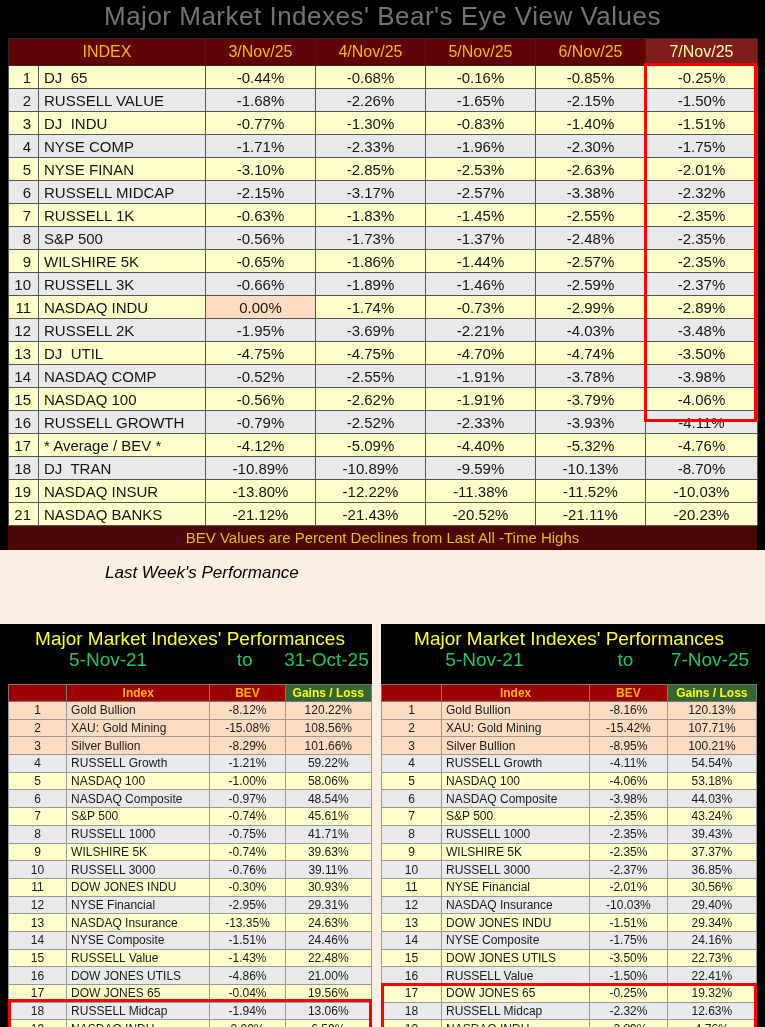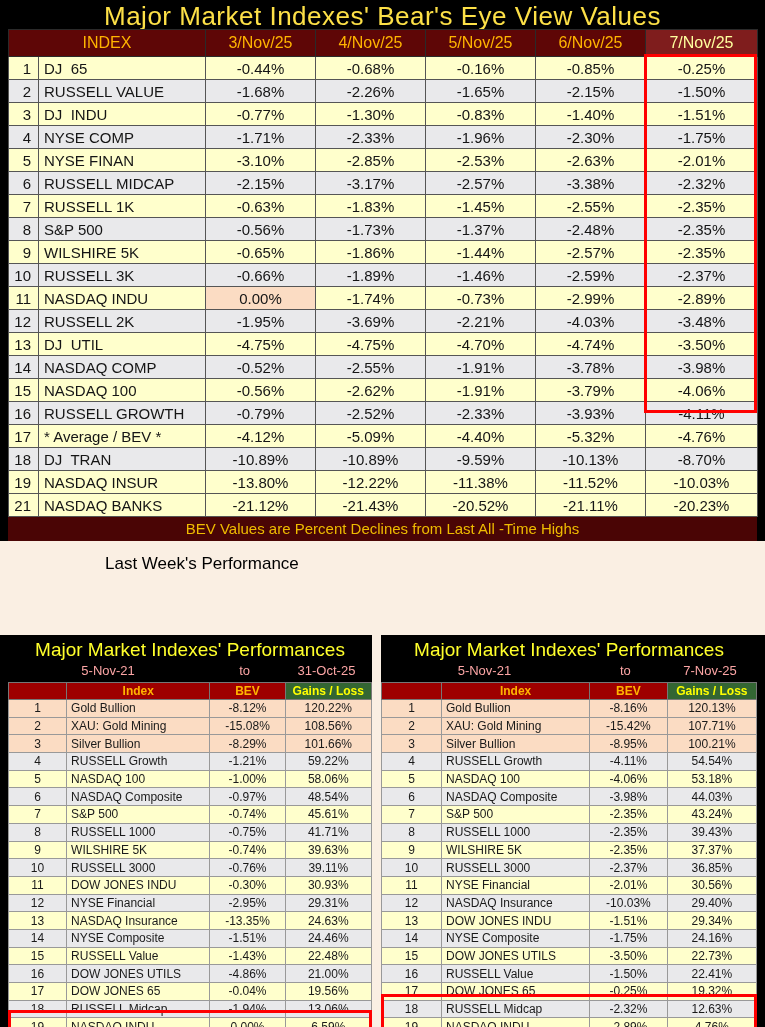--- a/index.html
+++ b/index.html
@@ -3,22 +3,22 @@
 <meta charset="utf-8">
 <style>
   html,body{margin:0;padding:0;}
   body{
     width:765px;height:1027px;background:#000;overflow:hidden;
     font-family:"Liberation Sans", sans-serif;
     -webkit-font-smoothing:antialiased;
   }
   
   .main-title{
-    height:29px;line-height:32px;text-align:center;
-    color:#fde047;font-size:26px;font-weight:400;letter-spacing:.5px;
+    height:38px;line-height:32px;text-align:center;
+    color:#737373;font-size:26px;font-weight:400;letter-spacing:.5px;
   }
   
   .top-wrap{position:relative;margin:0 8px;}
   table{border-collapse:collapse;table-layout:fixed;}
   #bev-table{width:749px;}
   #bev-table th{
     background:#5E0606;color:#FFB400;font-weight:400;font-size:16px;
     height:24px;border:1px solid #2a2a2a;text-align:center;
   }
   #bev-table th.green{background:#7f1d1d;color:#FFFF9E;}
@@ -34,33 +34,33 @@
   td.salmon{background:#FBDCC3 !important;}
   .redbox{position:absolute;border:3px solid #FF0000;pointer-events:none;box-sizing:border-box;}
   .redbox-top{left:636px;top:25px;width:113px;height:359px;}
   
   .banner{
     margin:0 8px;height:24px;line-height:24px;background:#4A0505;
     color:#EFBC00;text-align:center;font-size:15px;
   }
   
   .middle{
-    height:94px;background:#FAEFE3;box-sizing:border-box;
+    height:74px;background:#FAEFE3;box-sizing:border-box;
     display:flex;justify-content:space-between;
-    padding:13px 33px 0 105px;color:#000;font-size:17px;
+    padding:13px 33px 0 105px;color:#000;font-size:17px;font-style:italic;
   }
   
   .bottom{display:flex;padding:0 8px;background:#000;align-items:flex-start;}
   .bwrap{position:relative;}
   .bwrap.left{width:364px;}
   .bwrap.right{width:376px;}
   .divider{width:9px;height:404px;background:#FAEFE3;}
-  .btitle{background:#000;height:47px;box-sizing:border-box;padding-top:3px;}
+  .btitle{background:#000;height:60px;box-sizing:border-box;padding-top:3px;}
   .btitle-main{color:#FFFF2B;font-size:19px;text-align:center;line-height:23px;}
-  .btitle-dates{display:flex;color:#fca5a5;font-size:13px;line-height:19px;}
+  .btitle-dates{display:flex;color:#22c55e;font-size:19px;line-height:19px;}
   .btitle-dates .df{width:55%;text-align:center;}
   .btitle-dates .dw{width:20%;text-align:center;}
   .btitle-dates .dt{width:25%;text-align:center;}
   .perf{width:100%;}
   .perf th{
     background:#9E0000;color:#FFB400;font-weight:700;font-size:12px;
     height:13px;border:1px solid #777;text-align:center;
   }
   .perf th.green{background:#336633;color:#FFFF00;}
   .perf td{

